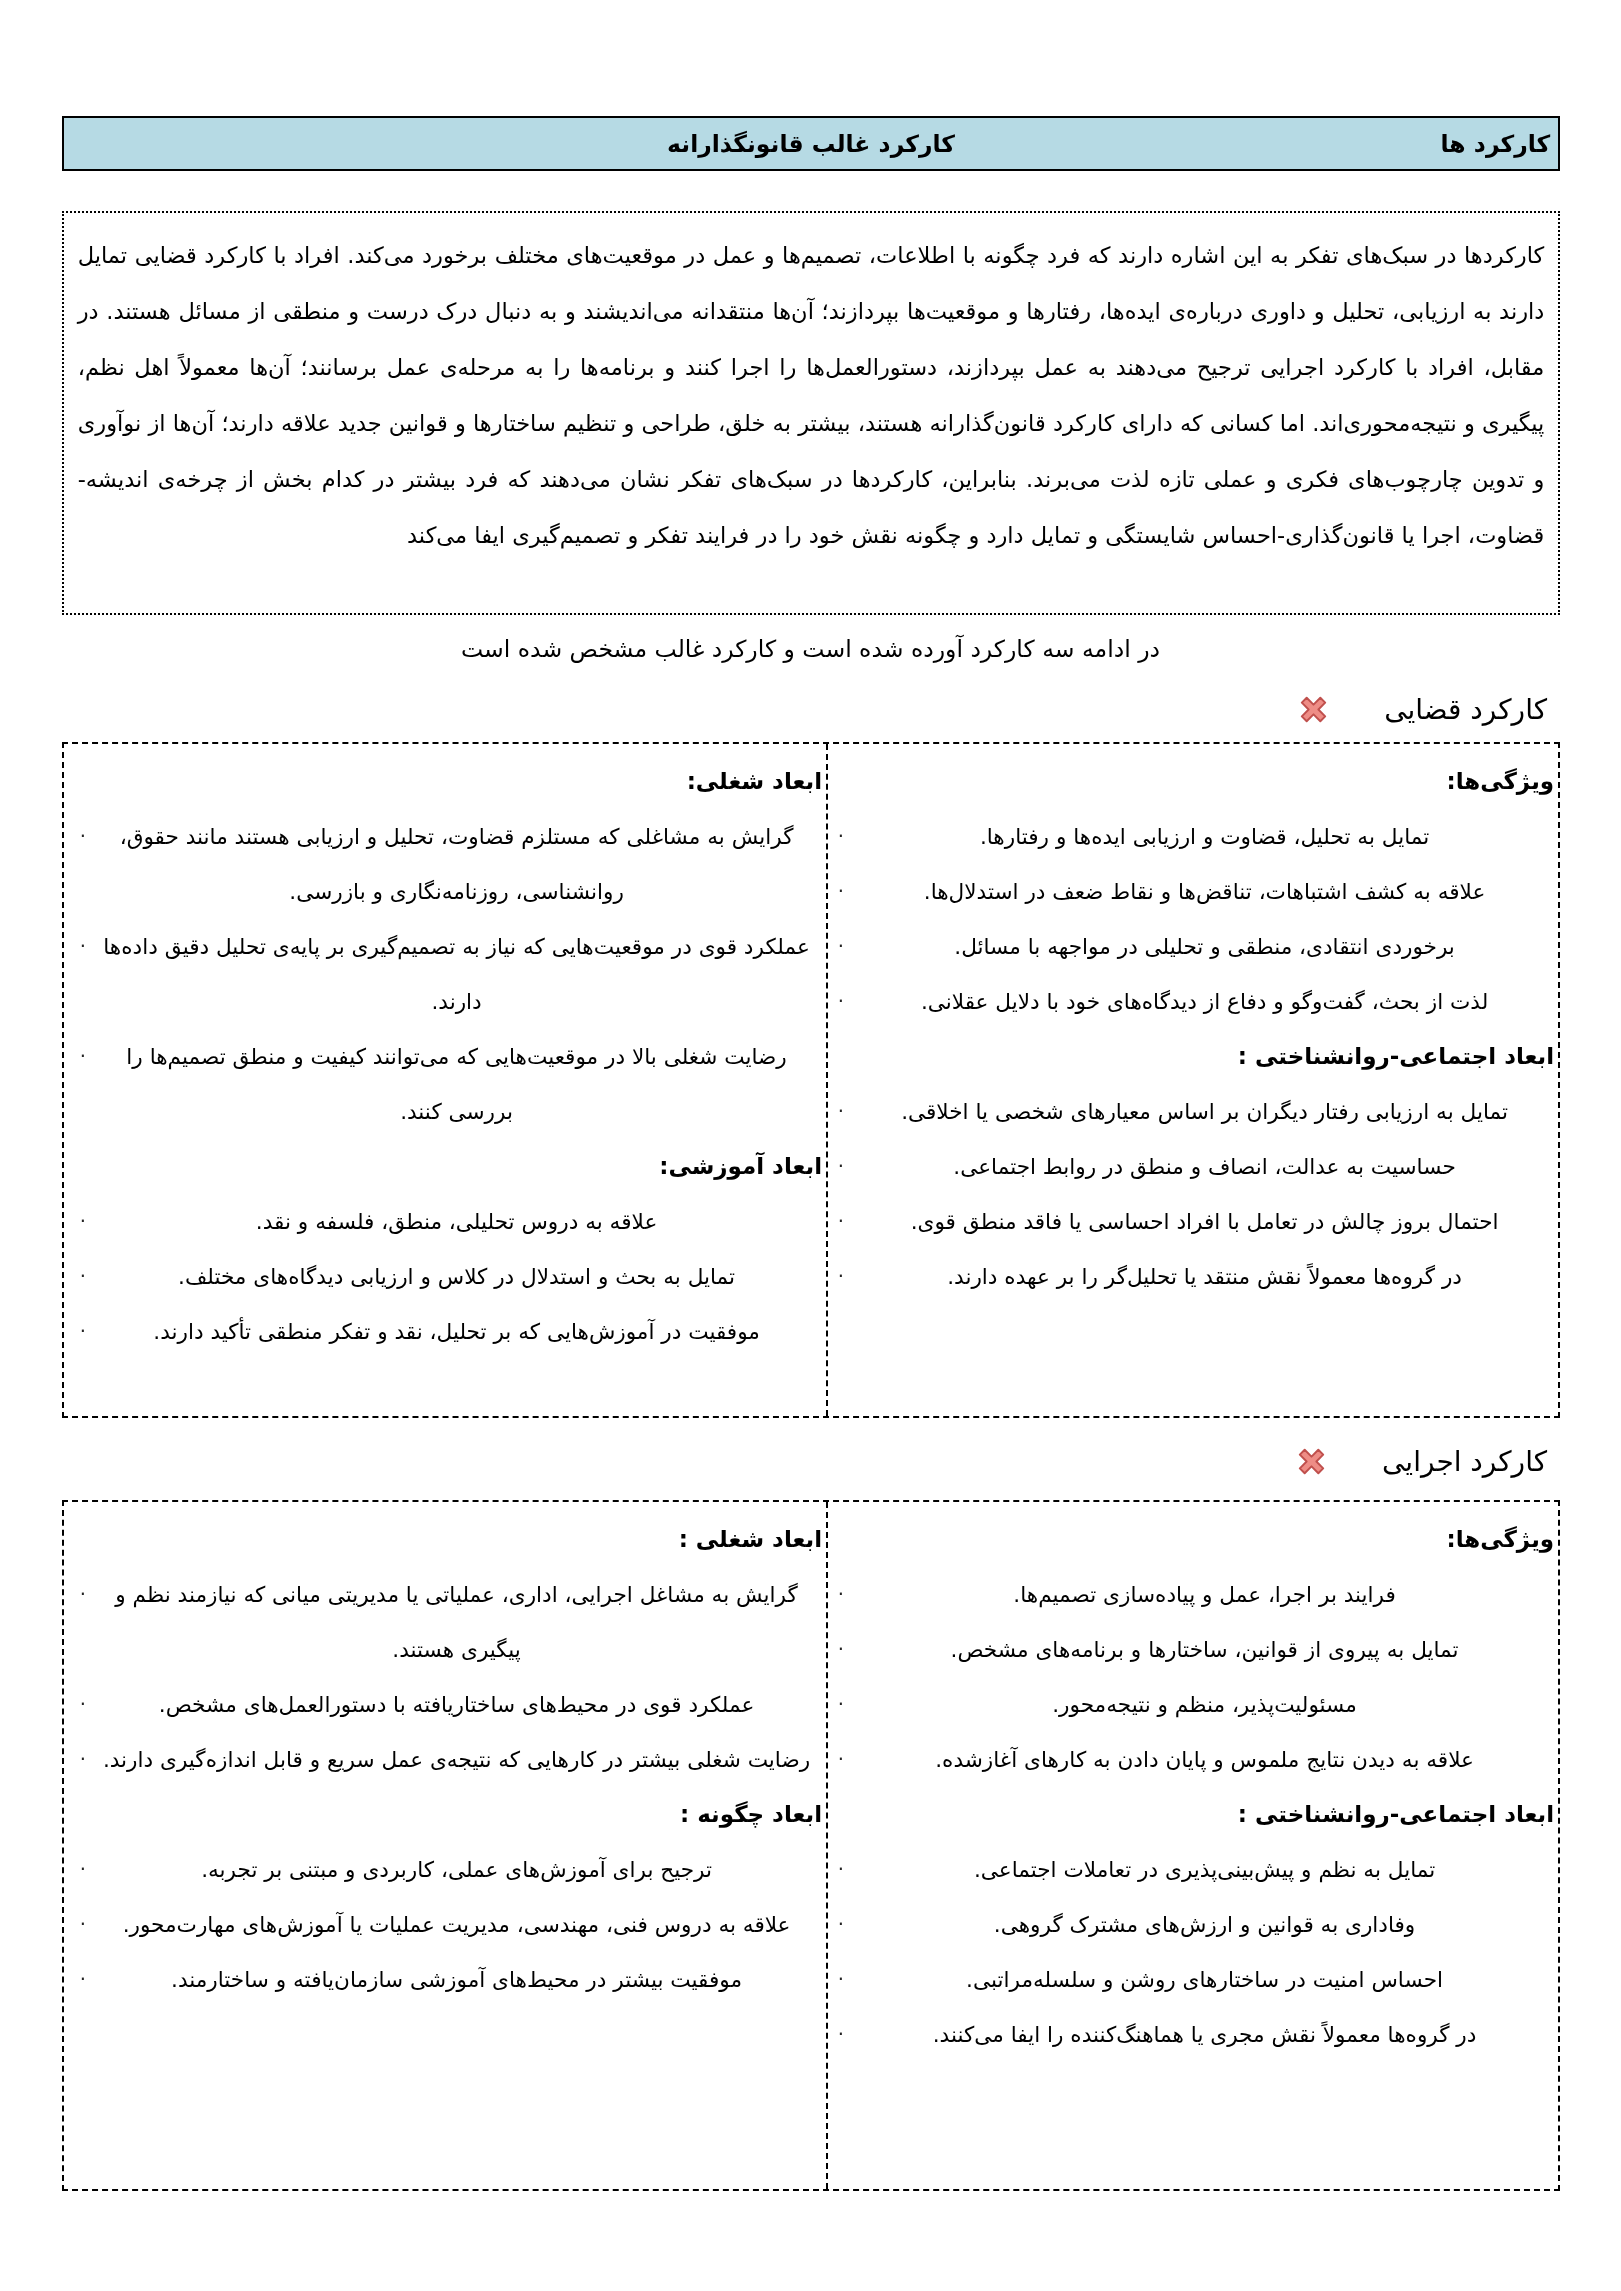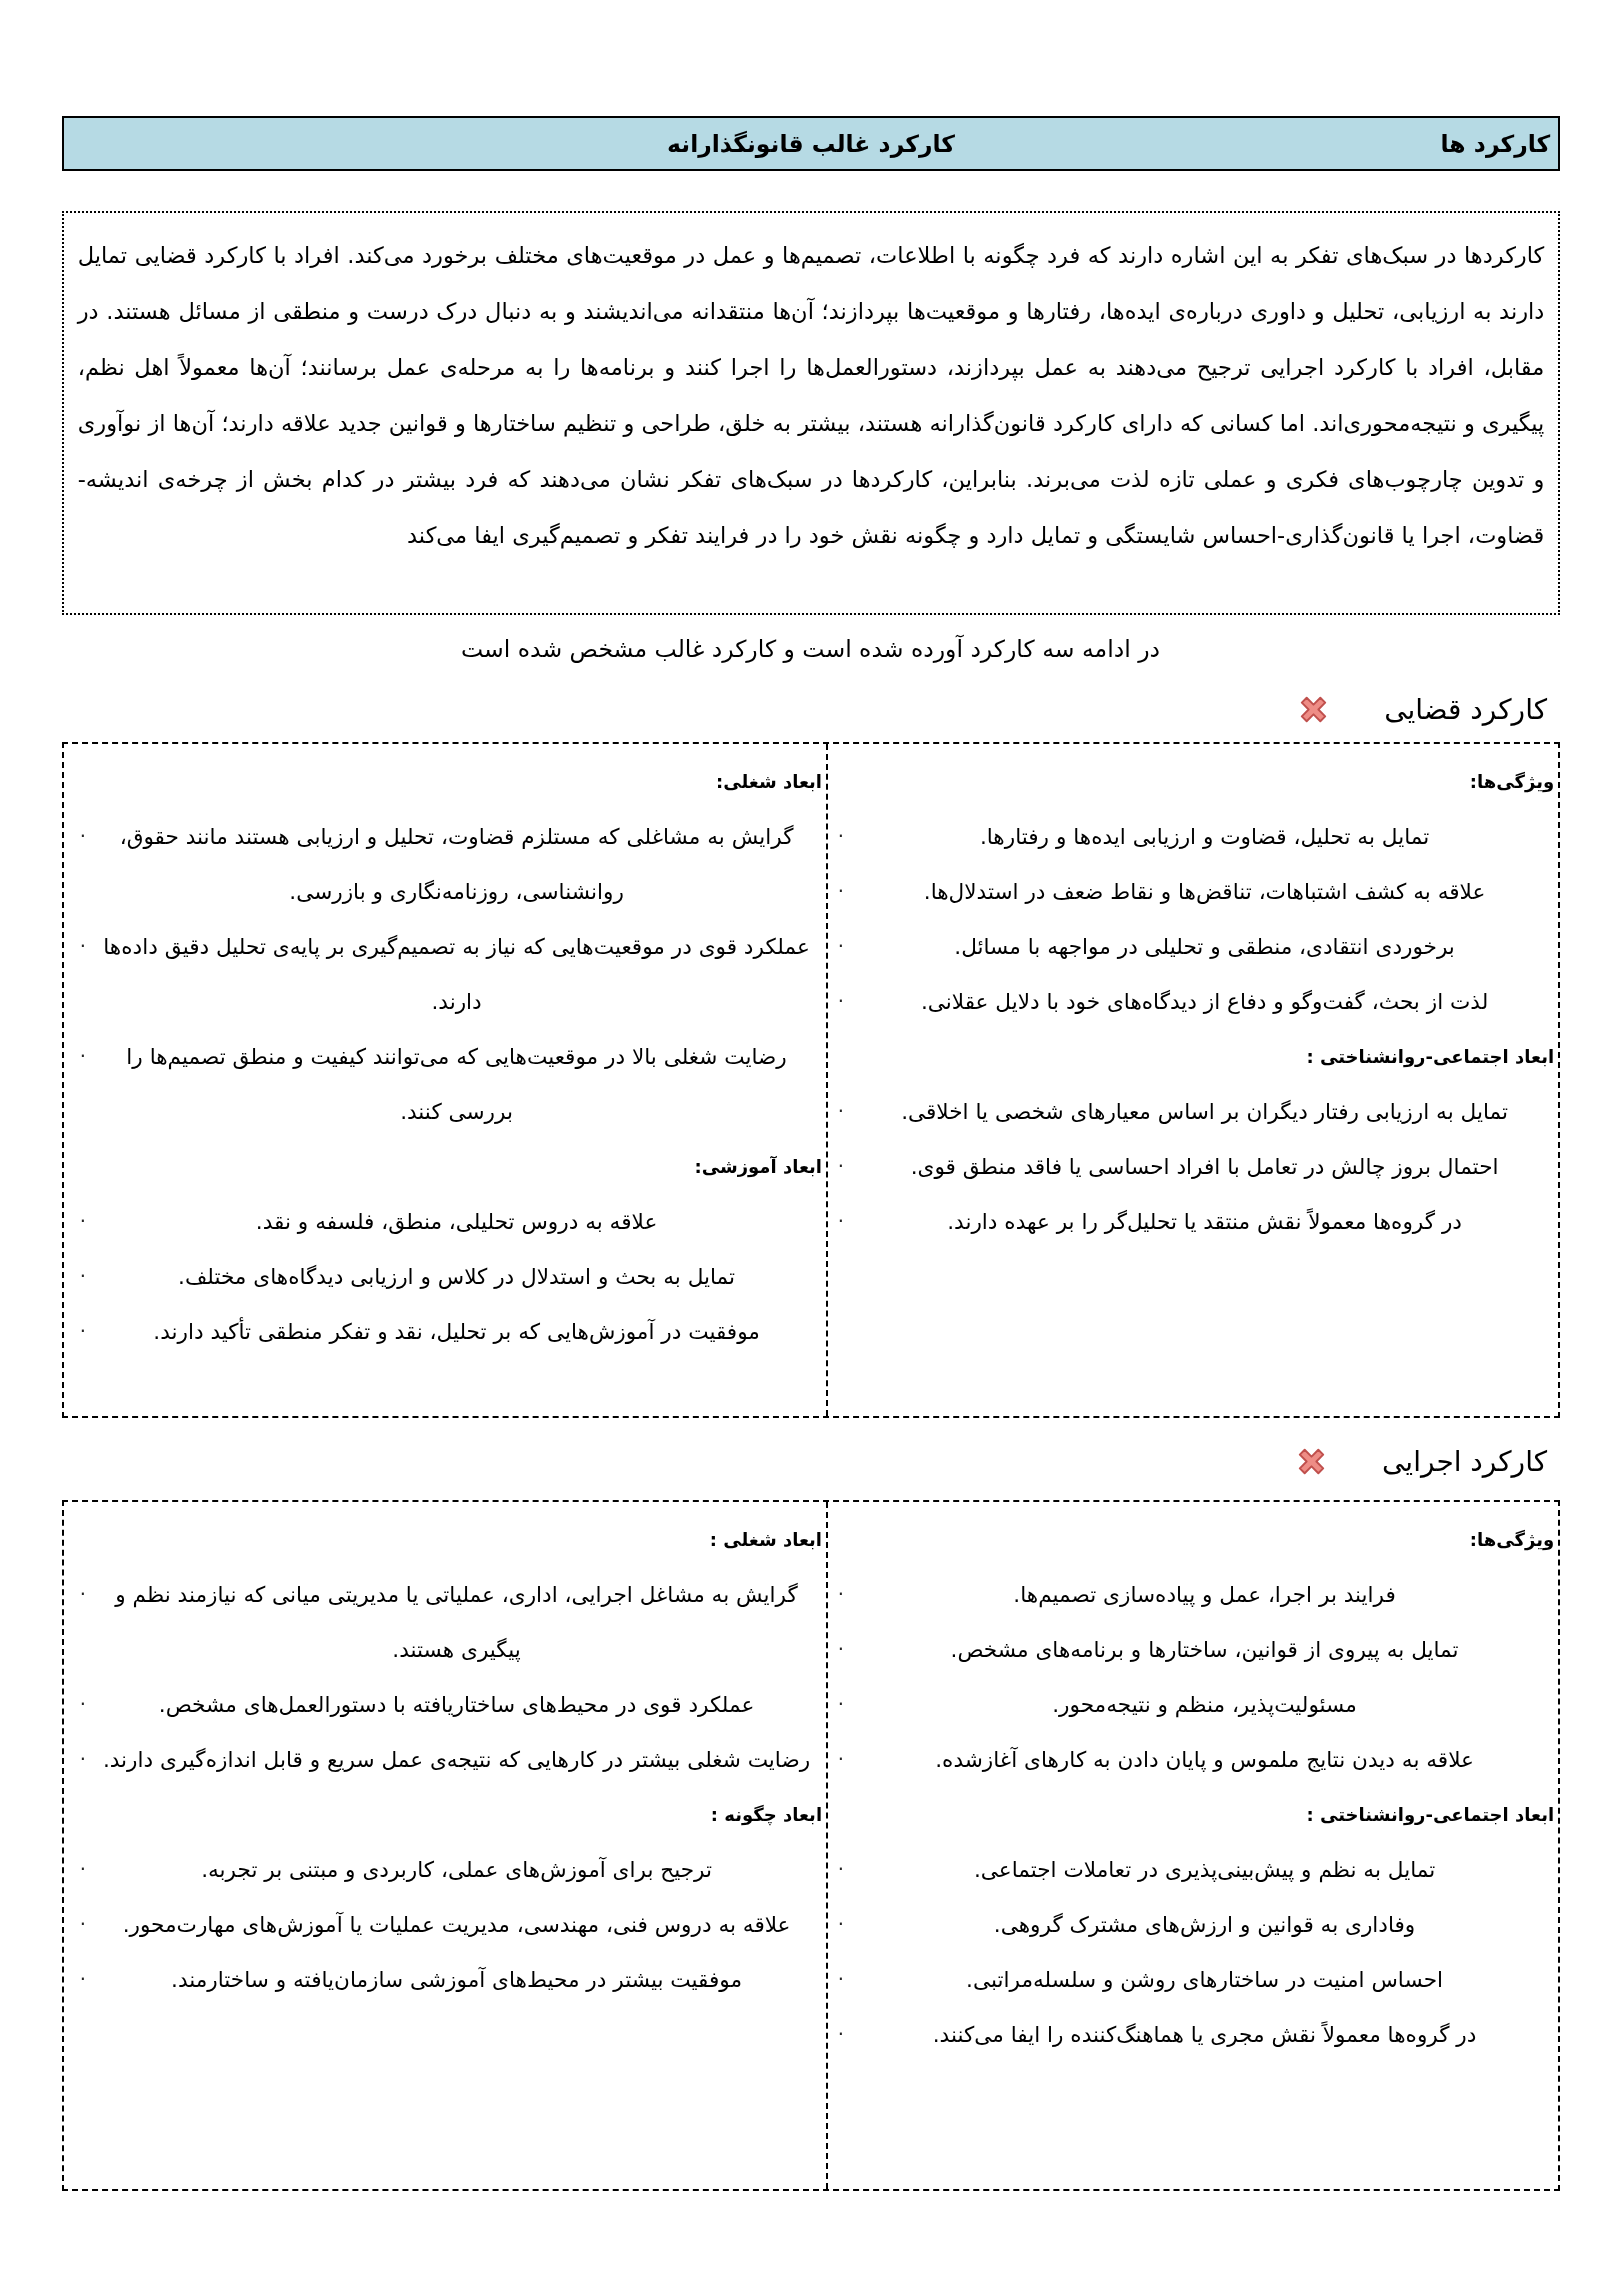--- a/index.html
+++ b/index.html
@@ -84,21 +84,21 @@
     border: 2px dashed #000;
   }
   .col {
     position: absolute;
     top: 0; bottom: 0;
     padding-top: 9.8px;
   }
   .col-right { right: 0; width: 49%; border-left: 2px dashed #000; }
   .col-left  { left: 0;  width: 51%; }
   .col h3 {
-    font-size: 18px;
+    font-size: 23px;
     font-weight: bold;
     line-height: 55px;
     text-align: right;
     padding-right: 3.9px;
     white-space: nowrap;
     overflow: hidden;
   }
   .col ul { list-style: none; }
   .col li {
     position: relative;
@@ -148,20 +148,21 @@
       <h3>ویژگی‌ها:</h3>
       <ul>
         <li>تمایل به تحلیل، قضاوت و ارزیابی ایده‌ها و رفتارها.</li>
         <li>علاقه به کشف اشتباهات، تناقض‌ها و نقاط ضعف در استدلال‌ها.</li>
         <li>برخوردی انتقادی، منطقی و تحلیلی در مواجهه با مسائل.</li>
         <li>لذت از بحث، گفت‌وگو و دفاع از دیدگاه‌های خود با دلایل عقلانی.</li>
       </ul>
       <h3>ابعاد اجتماعی-روانشناختی :</h3>
       <ul>
         <li>تمایل به ارزیابی رفتار دیگران بر اساس معیارهای شخصی یا اخلاقی.</li>
+        <li>حساسیت به عدالت، انصاف و منطق در روابط اجتماعی.</li>
         <li>احتمال بروز چالش در تعامل با افراد احساسی یا فاقد منطق قوی.</li>
         <li>در گروه‌ها معمولاً نقش منتقد یا تحلیل‌گر را بر عهده دارند.</li>
       </ul>
     </div>
     <div class="col col-left">
       <h3>ابعاد شغلی:</h3>
       <ul>
         <li>گرایش به مشاغلی که مستلزم قضاوت، تحلیل و ارزیابی هستند مانند حقوق، روانشناسی، روزنامه‌نگاری و بازرسی.</li>
         <li>عملکرد قوی در موقعیت‌هایی که نیاز به تصمیم‌گیری بر پایه‌ی تحلیل دقیق داده‌ها دارند.</li>
         <li>رضایت شغلی بالا در موقعیت‌هایی که می‌توانند کیفیت و منطق تصمیم‌ها را بررسی کنند.</li>

